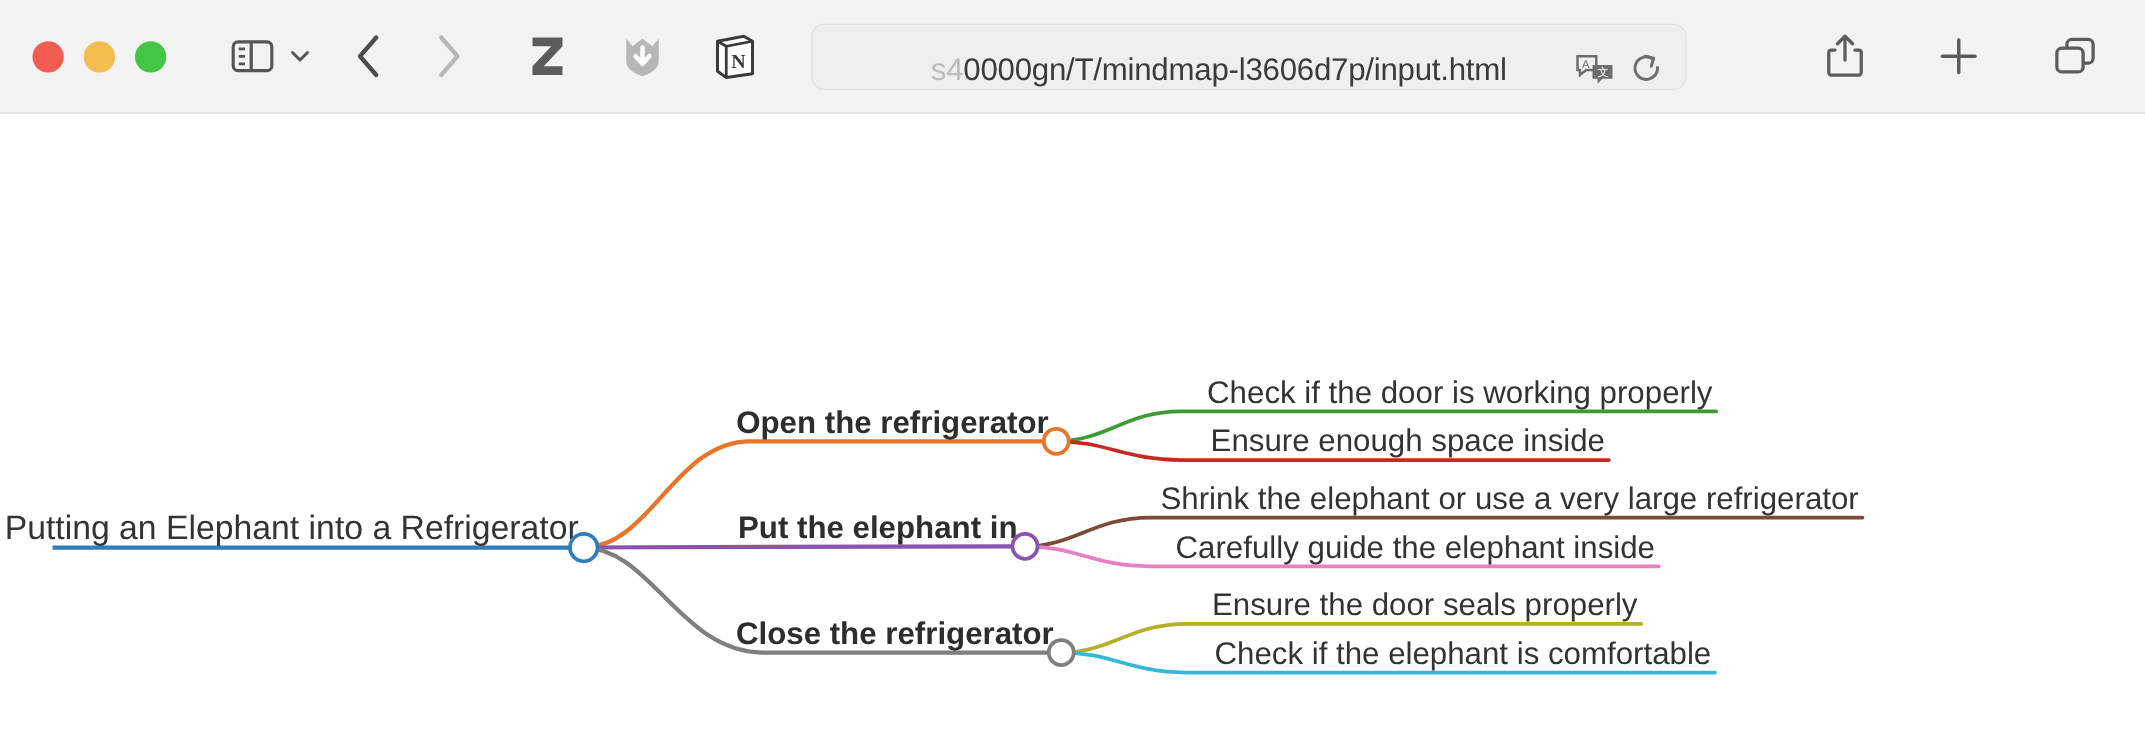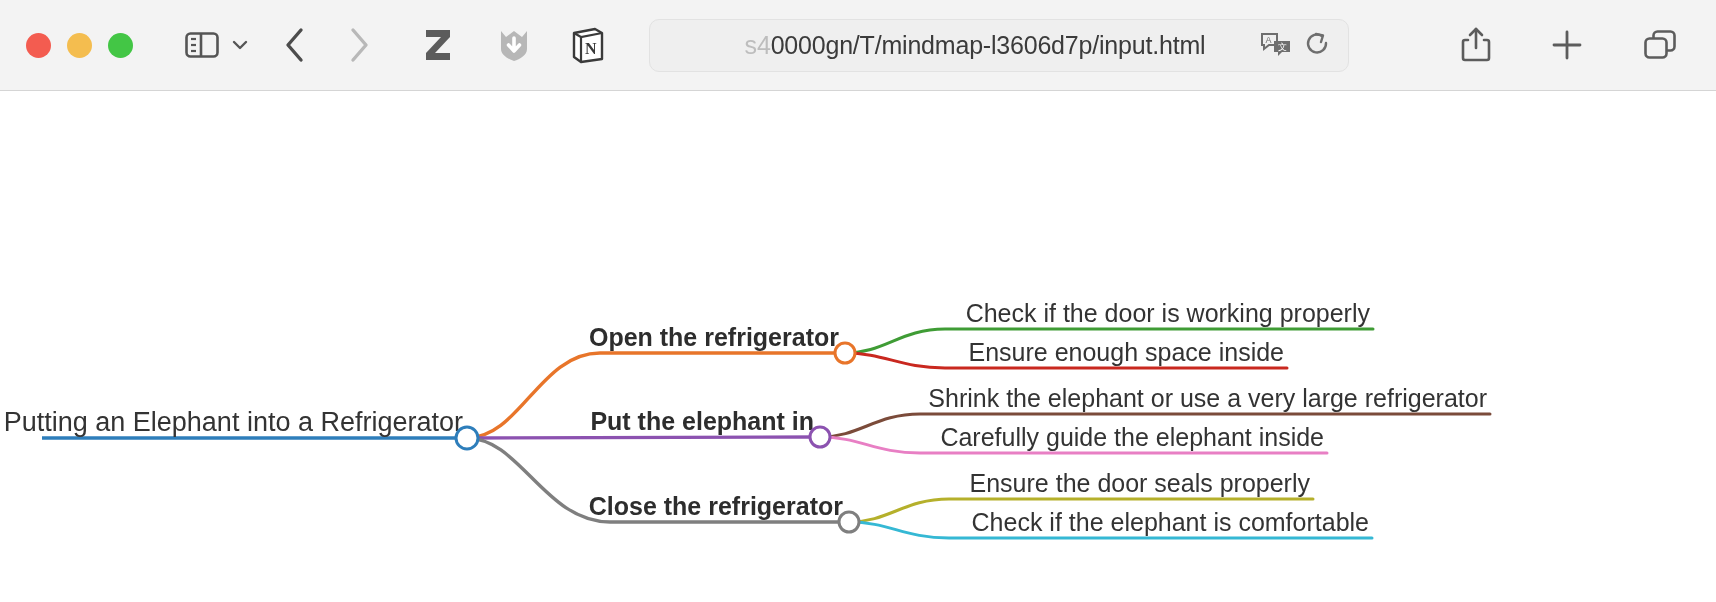--- a/index.html
+++ b/index.html
@@ -34,21 +34,21 @@
   .ext-z{margin-left:48px;}
   .ext-shield{margin-left:42px;}
   .ext-notion{margin-left:40px;}
 
   .url-bar{
     margin-left:44px;
     width:700px;height:53px;
     background:#efefef;
     border:1px solid #e2e2e2;
     border-radius:10px;
-    display:flex;align-items:center;
+    display:flex;align-items:flex-end;
     box-sizing:border-box;
     position:relative;
   }
   .url-text{
     flex:1;
     text-align:center;
     font-size:25px;
     color:#3b3b3b;
     letter-spacing:-0.2px;
     white-space:nowrap;

